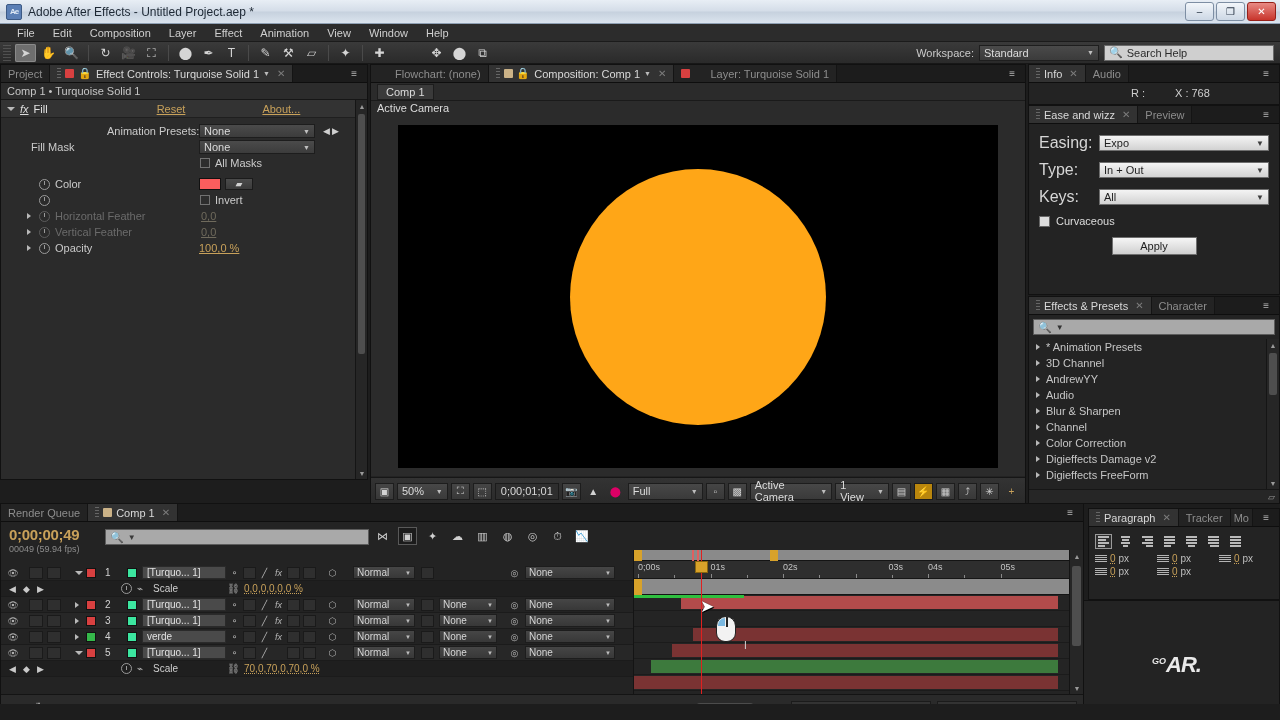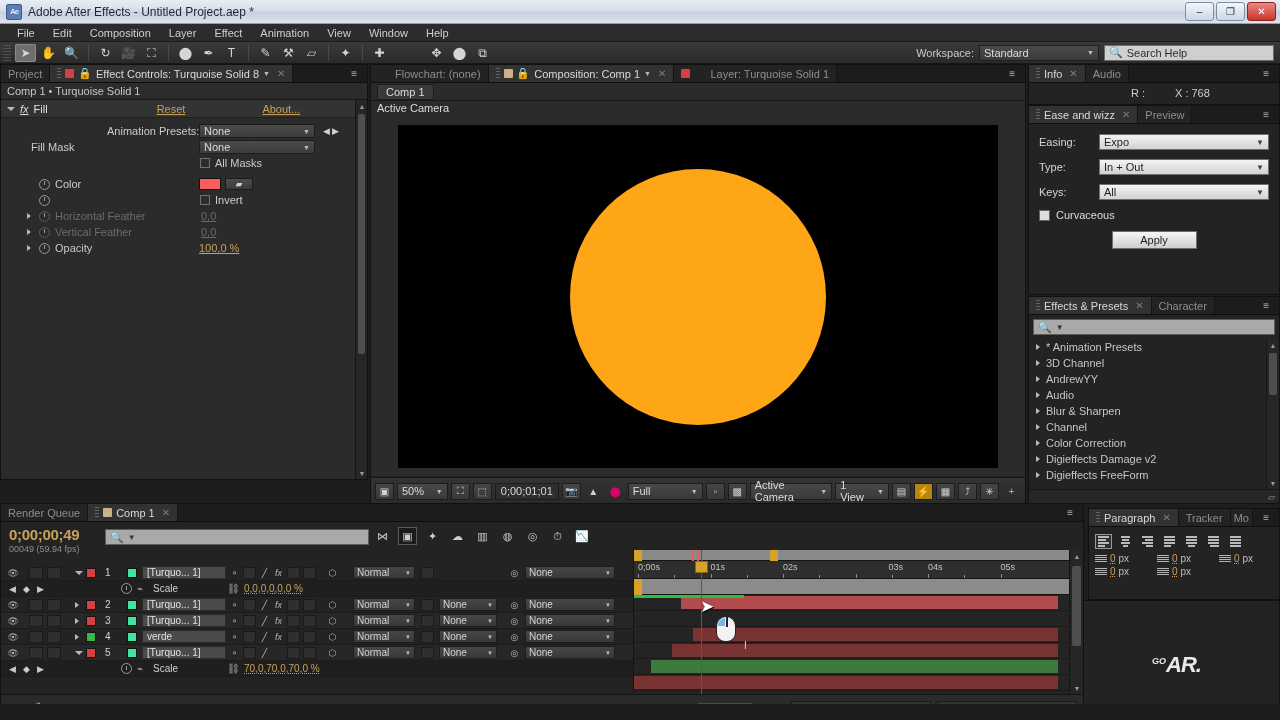--- a/index.html
+++ b/index.html
@@ -142,21 +142,21 @@
   .ctdrop .arr { margin-left:auto; padding-left:8px; font-size:7px; color:#bdbdbd; }
   .ctfield { height:17px; background:#2e2e2e; border:1px solid #1b1b1b; color:#d8d8d8; font-size:11px;
     display:flex; align-items:center; padding:0 5px; }
 
   
   #infoPanel { left:1028px; top:64px; width:252px; height:41px; }
   .info-row { height:20px; display:flex; align-items:center; font-size:11px; color:#cfcfcf; background:#232323; }
   #easePanel { left:1028px; top:105px; width:252px; height:190px; }
   .ease-body { padding:10px 10px 0 10px; }
   .ease-row { display:flex; align-items:center; margin-bottom:9px; }
-  .ease-lab { width:60px; color:#d6d6d6; font-size:11px; }
+  .ease-lab { width:60px; color:#d6d6d6; font-size:16px; }
   .ease-sel { flex:1; height:16px; background:linear-gradient(180deg,#f4f4f4,#d2d2d2); border:1px solid #6e6e6e;
     display:flex; align-items:center; padding:0 4px; color:#1e1e1e; font-size:11px; }
   .ease-sel .arr { margin-left:auto; font-size:8px; color:#3d3d3d; }
   .applybtn { width:85px; height:18px; margin:10px auto 0 auto;
     background:linear-gradient(180deg,#f6f6f6,#cfcfcf); border:1px solid #6e6e6e;
     display:flex; align-items:center; justify-content:center; color:#1d1d1d; font-size:11px; }
   #fxPanel { left:1028px; top:296px; width:252px; height:208px; }
   .fx-search { margin:4px; height:16px; background:#a9a9a9; border:1px solid #5c5c5c;
     display:flex; align-items:center; padding:0 4px; gap:4px; color:#333; font-size:11px; }
   .fx-list { position:relative; height:150px; overflow:hidden; background:#232323; }
@@ -300,21 +300,21 @@
 
   <div class="panel" id="effectControls">
     <div class="ptabs">
       <div class="ptab">
         <span>Project</span>
       </div>
       <div class="ptab active">
         <span class="grip2"></span>
         <span class="sq" style="background:#d84040"></span>
         <span>🔒</span>
-        <span>Effect Controls: Turquoise Solid 8</span>
+        <span>Effect Controls: Turquoise Solid 1</span>
         <span class="arr" style="font-size:7px;color:#bbb">▼</span>
         <span class="x">✕</span>
       </div>
       <div class="pmenu">
         <span>≡</span>
         <span class="grip2"></span>
       </div>
     </div>
     <div class="ec-crumb">Comp 1 • Turquoise Solid 1</div>
     <div class="ec-body">

